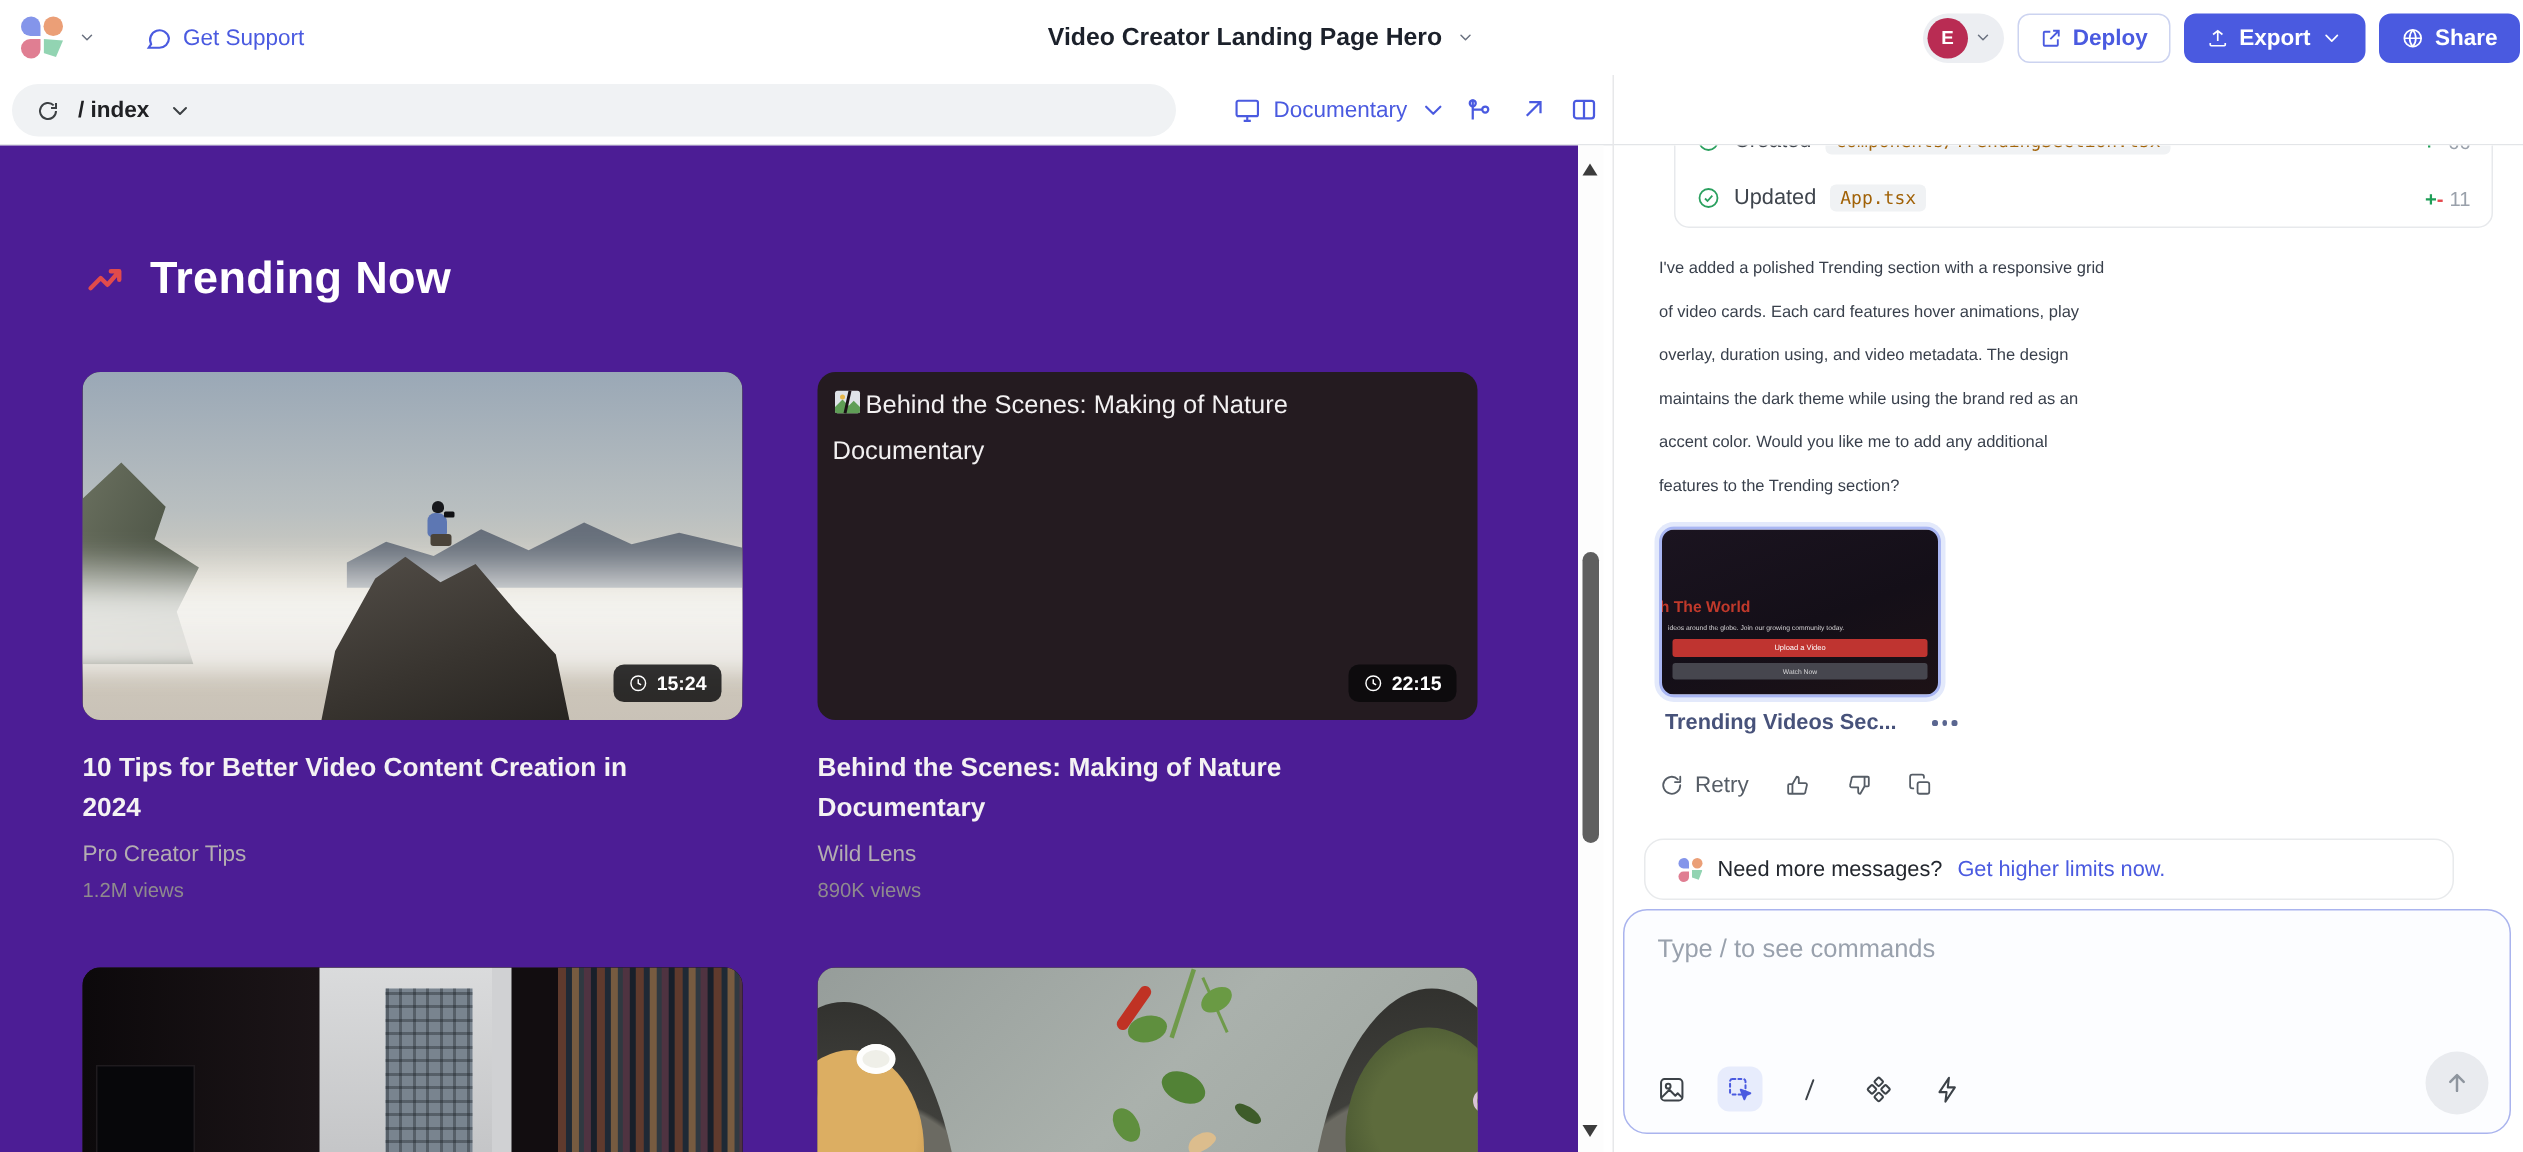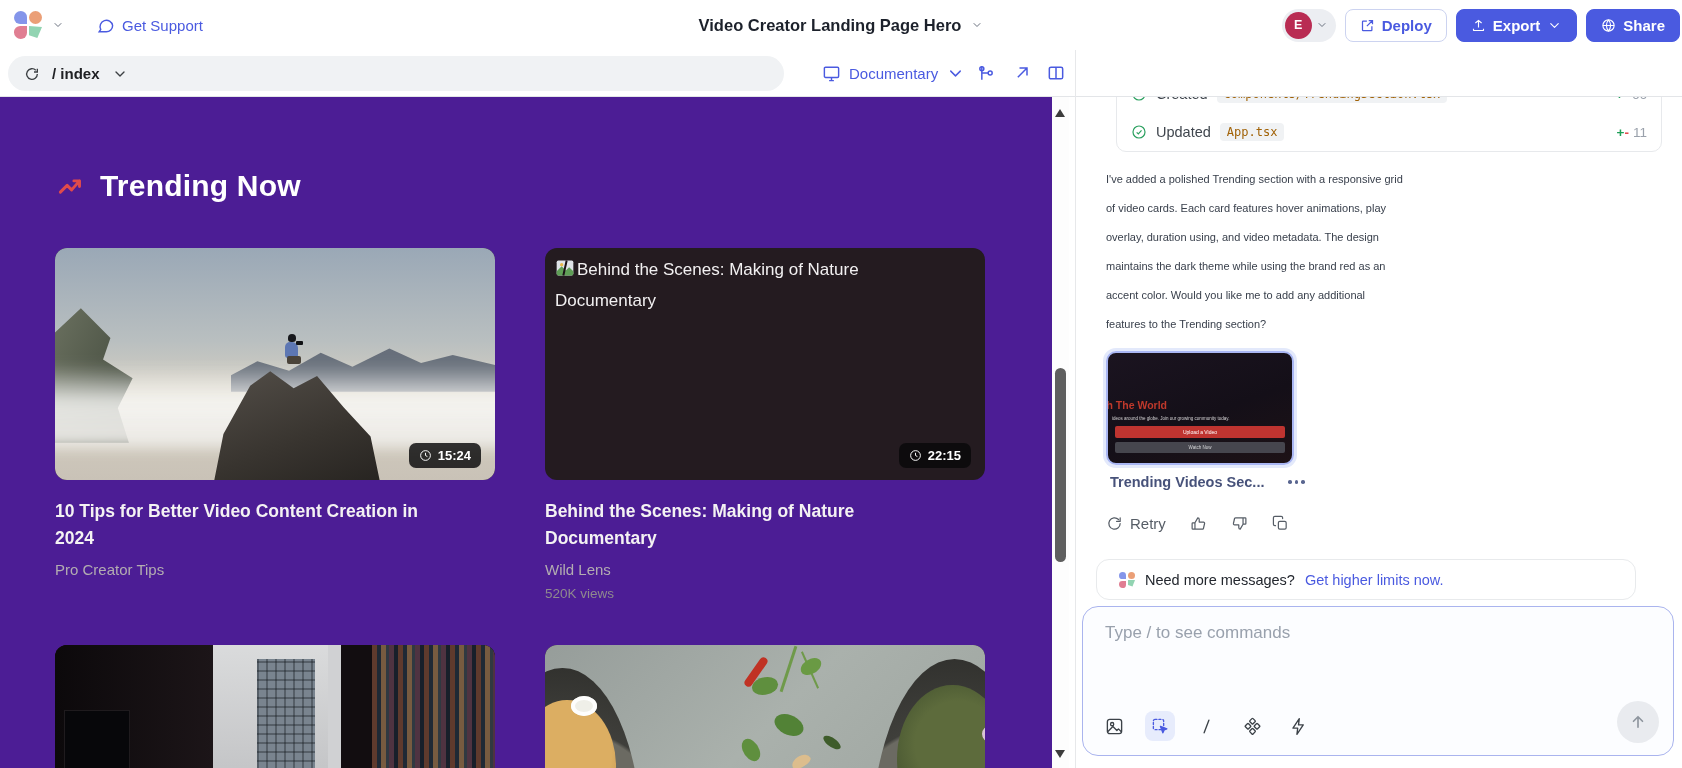--- a/index.html
+++ b/index.html
@@ -311,20 +311,21 @@
               <path d="M12 7v5l3.5 2"></path>
             </svg>
           <span>15:24</span>
         </div>
       </div>
       <div class="vtitle">
         <div>10 Tips for Better Video Content Creation in</div>
         <div>2024</div>
       </div>
       <div class="vchan">Pro Creator Tips</div>
+      <div class="vviews">1.2M views</div>
     </div>
 
     <div class="vcard" style="left:545px; top:151px;">
       <div class="thumb">
         <div class="alt-wrap">
           <span class="brkn">
             <svg width="20" height="20" viewBox="0 0 24 24">
                 <rect x="2" y="3" width="20" height="18" rx="2" fill="#dfe3e8"></rect>
                 <path d="M2 16l6-6 5 5 4-4 5 5v3a2 2 0 0 1-2 2H4a2 2 0 0 1-2-2z" fill="#5f9e56"></path>
                 <circle cx="8" cy="8" r="2" fill="#e8b84b"></circle>
@@ -339,21 +340,21 @@
               <path d="M12 7v5l3.5 2"></path>
             </svg>
           <span>22:15</span>
         </div>
       </div>
       <div class="vtitle">
         <div>Behind the Scenes: Making of Nature</div>
         <div>Documentary</div>
       </div>
       <div class="vchan">Wild Lens</div>
-      <div class="vviews">520K views</div>
+      <div class="vviews">890K views</div>
     </div>
 
     <div class="vcard" style="left:55px; top:548px;">
       <div class="thumb">
         <div class="art-room">
           <div class="wall-l"></div>
             <div class="tv"></div>
             <div class="door"></div>
             <div class="win"></div>
             <div class="frame"></div>

